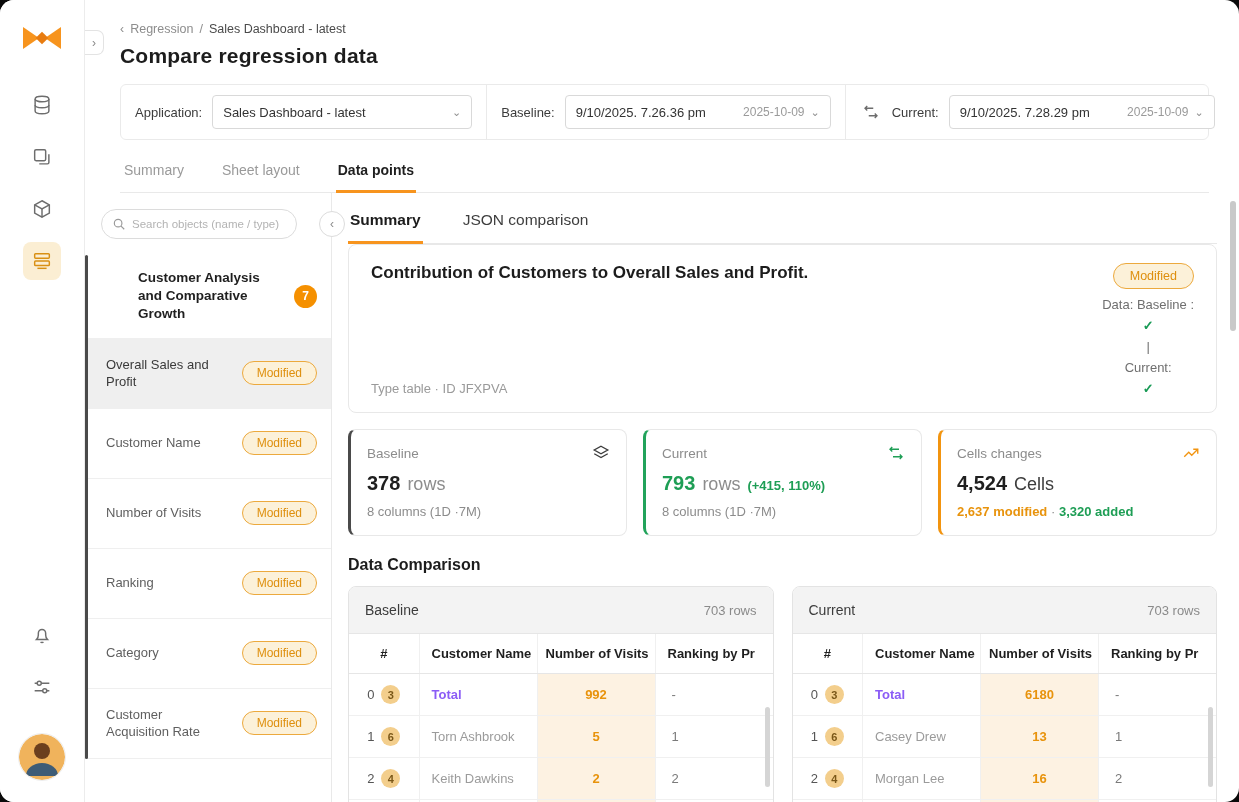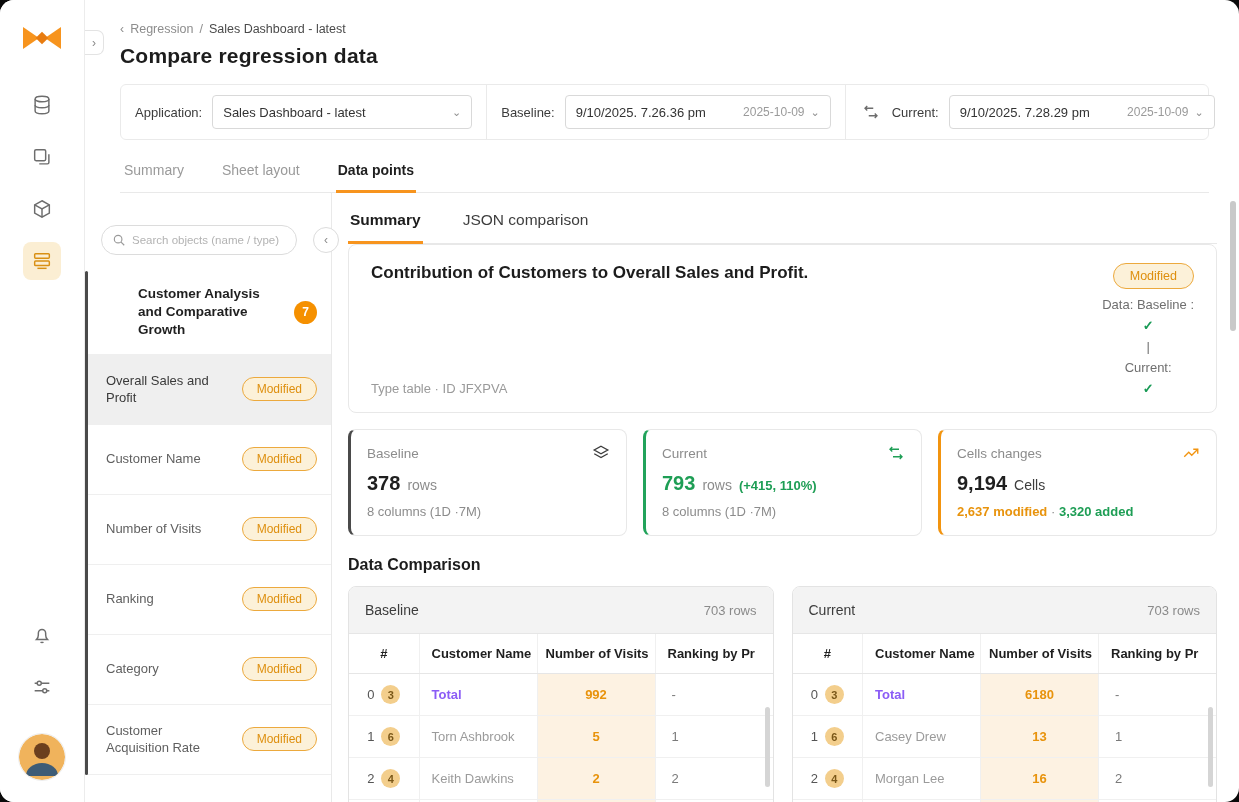--- a/index.html
+++ b/index.html
@@ -37,21 +37,21 @@
   .swap-btn { width:22px; height:22px; display:flex; align-items:center; justify-content:center; cursor:pointer; }
 
   .tabs { margin-top:14px; display:flex; gap:34px; border-bottom:1px solid #E9E9E9; padding:0 2px; }
   .tab { font-size:14px; color:#9a9a9a; padding:8px 2px 12px; cursor:pointer; }
   .tab.active { color:#1f1f1f; font-weight:700; border-bottom:3px solid #F7941E; margin-bottom:-1px; }
 
   
   .content { flex:1; display:flex; min-height:0; position:relative; }
 
   .objects-panel { width:247px; flex:0 0 247px; border-right:1px solid #E9E9E9; padding-top:16px; position:relative; }
-  .search-row { display:flex; align-items:center; padding:0 10px 0 16px; gap:16px;margin-top:16px; }
+  .search-row { display:flex; align-items:center; padding:0 10px 0 16px; gap:22px; }
   .search-box { flex:1; height:30px; border:1px solid #DCDCDC; border-radius:15px; display:flex; align-items:center; padding:0 10px; gap:6px; }
   .search-box input { border:none; outline:none; flex:1; font-size:11.5px; color:#444; min-width:0; font-family:"Liberation Sans", sans-serif; }
   .search-box input::placeholder { color:#B3B3B3; }
   .collapse-btn { width:26px; height:26px; border:1px solid #DCDCDC; border-radius:50%; background:#fff; color:#8a8a8a; font-size:12px; display:flex; align-items:center; justify-content:center; cursor:pointer; flex:0 0 26px; }
 
   .objects-list { margin-top:16px; position:relative; }
   .objects-scrollbar { position:absolute; left:0; top:0; bottom:0; width:3px; background:#4A4A4A; border-radius:2px; }
   .group-row { padding:14px 14px 14px 21px; display:flex; align-items:center; justify-content:space-between; gap:8px; border-bottom:1px solid #EFEFEF; cursor:pointer; }
   .group-label { font-size:13.5px; font-weight:700; color:#1f1f1f; line-height:1.35; max-width:160px;margin-left:32px; }
   .count-badge { width:23px; height:23px; border-radius:50%; background:#F59000; color:#fff; font-size:12px; font-weight:700; display:flex; align-items:center; justify-content:center; flex:0 0 23px; }
@@ -78,21 +78,21 @@
   .stats-row { display:flex; gap:16px; margin-top:16px; }
   .stat-card { flex:1; border:1px solid #E8E8E8; border-radius:8px; border-left-width:3px; padding:14px 16px 16px; }
   .stat-card.baseline { border-left-color:#4A4A4A; }
   .stat-card.current { border-left-color:#22A35B; }
   .stat-card.cells { border-left-color:#F2940F; }
   .stat-head { display:flex; justify-content:space-between; align-items:center; }
   .stat-title { font-size:13.5px; color:#8c8c8c; }
   .stat-value-row { margin-top:10px; display:flex; align-items:baseline; gap:7px; }
   .stat-value { font-size:20px; font-weight:700; color:#1f1f1f; }
   .stat-value.green { color:#1E9E55; }
-  .stat-unit { font-size:14px; color:#8c8c8c; }
+  .stat-unit { font-size:18px; color:#8c8c8c; }
   .stat-unit.dark { color:#3d3d3d; }
   .stat-delta { font-size:13px; color:#1E9E55; font-weight:700; }
   .stat-sub { margin-top:9px; font-size:13px; color:#8c8c8c; }
   .stat-sub .mod { color:#E8930C; font-weight:700; }
   .stat-sub .add { color:#1E9E55; font-weight:700; }
 
   .dc-title { margin-top:20px; font-size:16px; font-weight:700; color:#1c1c1c; }
 
   .tables-row { display:flex; gap:18px; margin-top:12px; }
   .data-table { flex:1; border:1px solid #E3E3E3; border-radius:8px; overflow:hidden; height:330px; position:relative; min-width:0; background:#fff; }
@@ -347,21 +347,21 @@
 
           <div class="stat-card cells">
             <div class="stat-head">
               <span class="stat-title">Cells changes</span>
               <svg width="18" height="18" viewBox="0 0 24 24" fill="none" stroke="#F2940F" stroke-width="1.8">
                   <path d="M3 17 L9 11 L13 15 L21 7"></path>
                   <path d="M15 7 H21 V13"></path>
                 </svg>
             </div>
             <div class="stat-value-row">
-              <span class="stat-value">9,194</span>
+              <span class="stat-value">4,524</span>
               <span class="stat-unit dark">Cells</span>
             </div>
             <div class="stat-sub">
               <span class="mod">2,637 modified</span>
               <span>·</span>
               <span class="add">3,320 added</span>
             </div>
           </div>
         </div>
 

